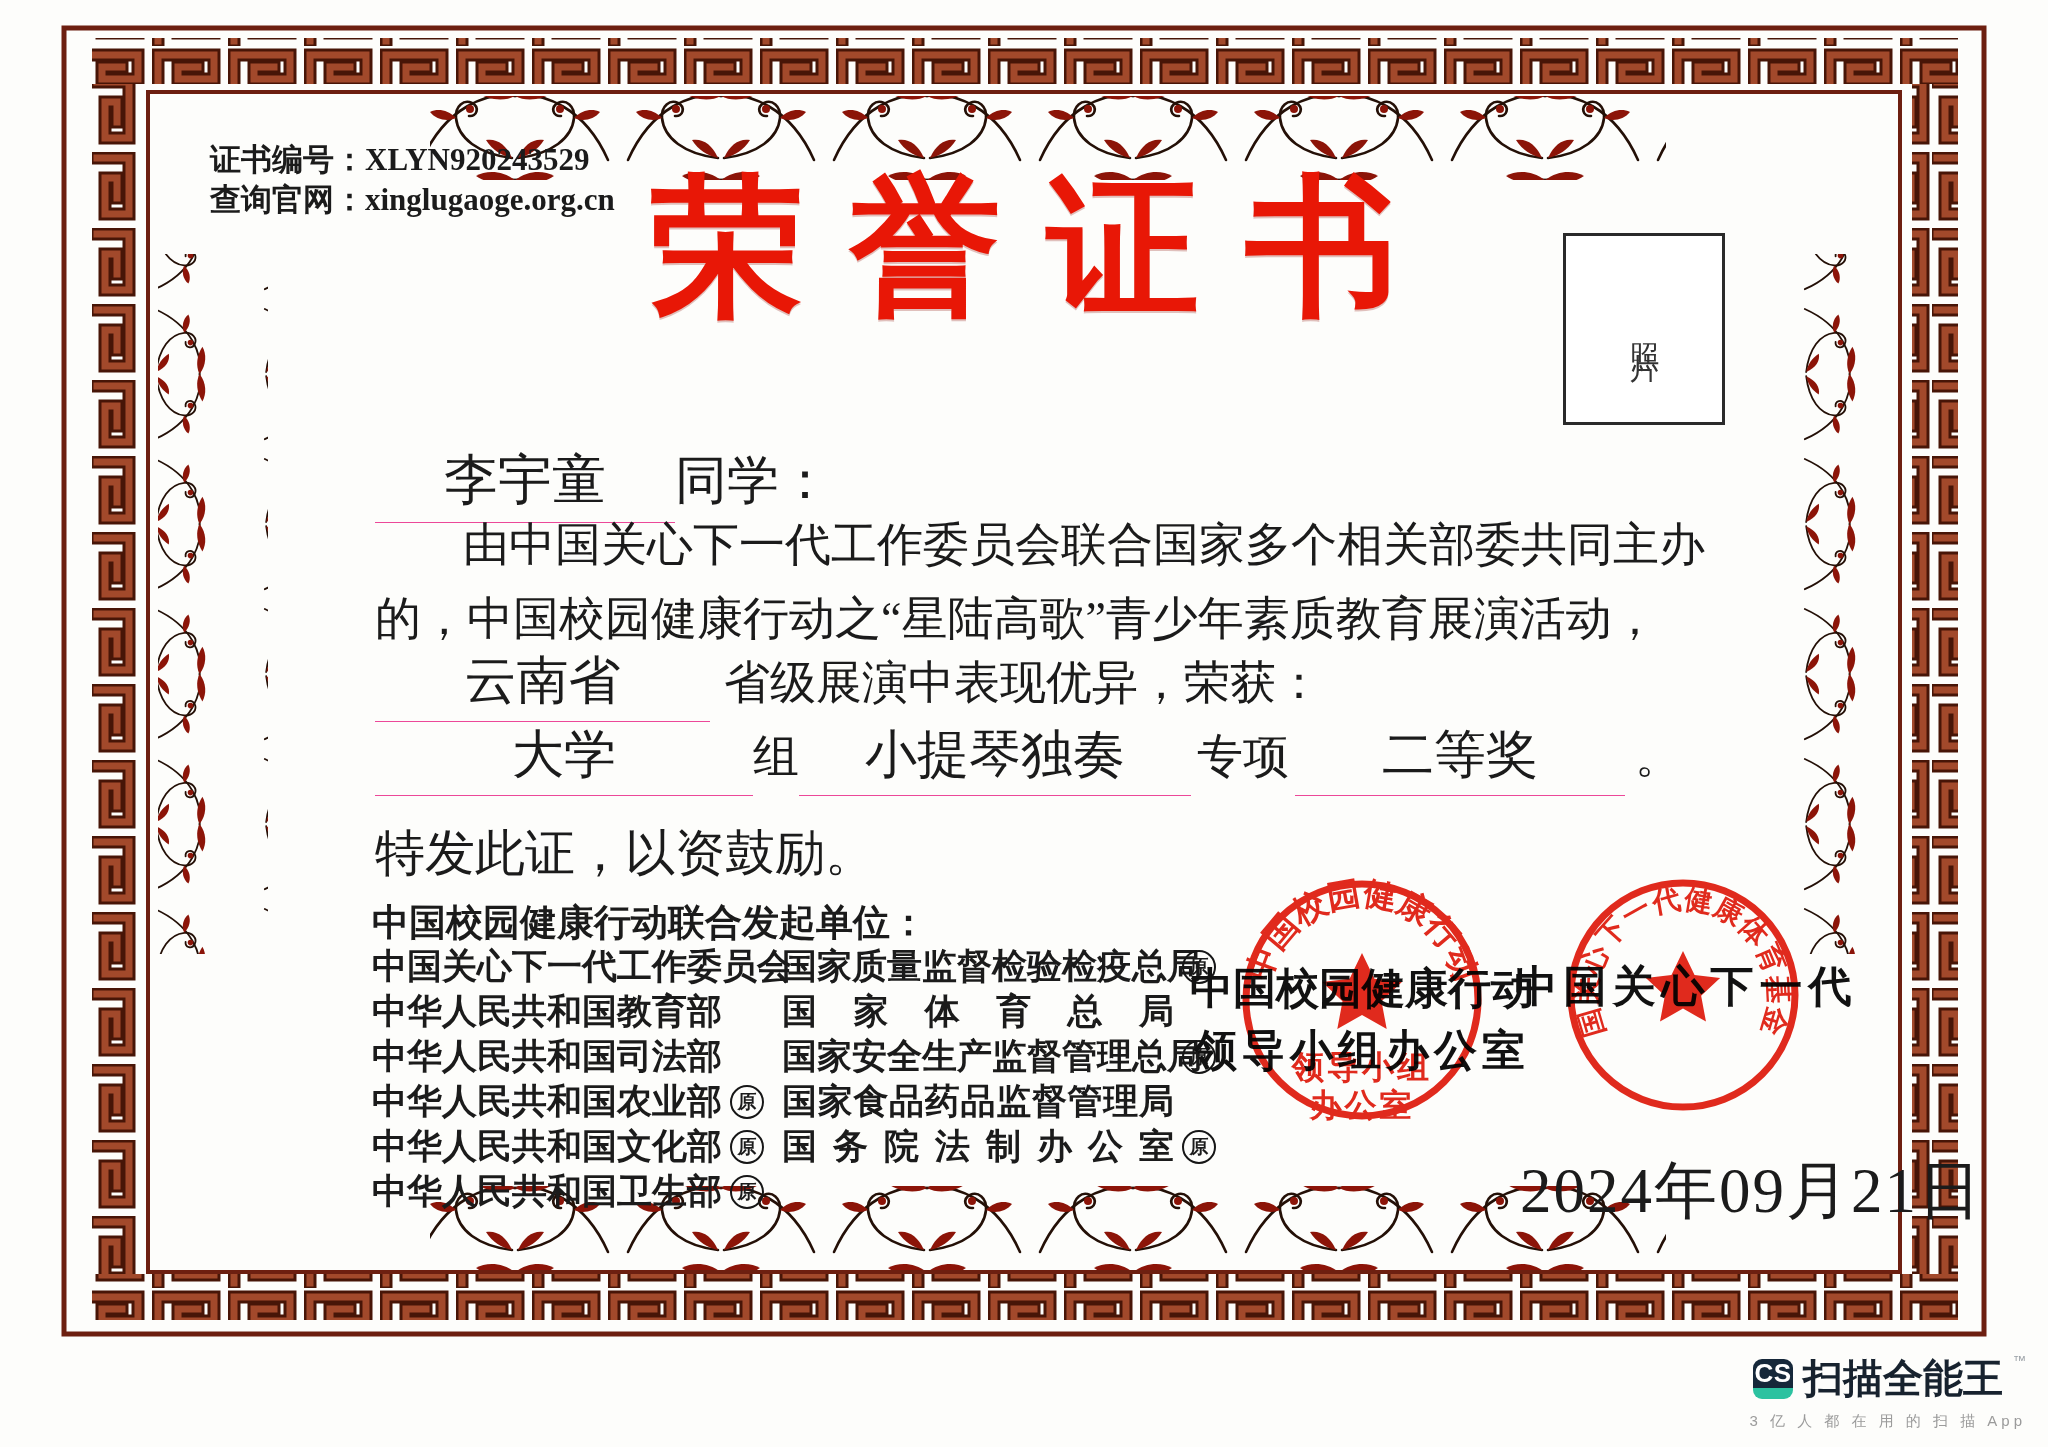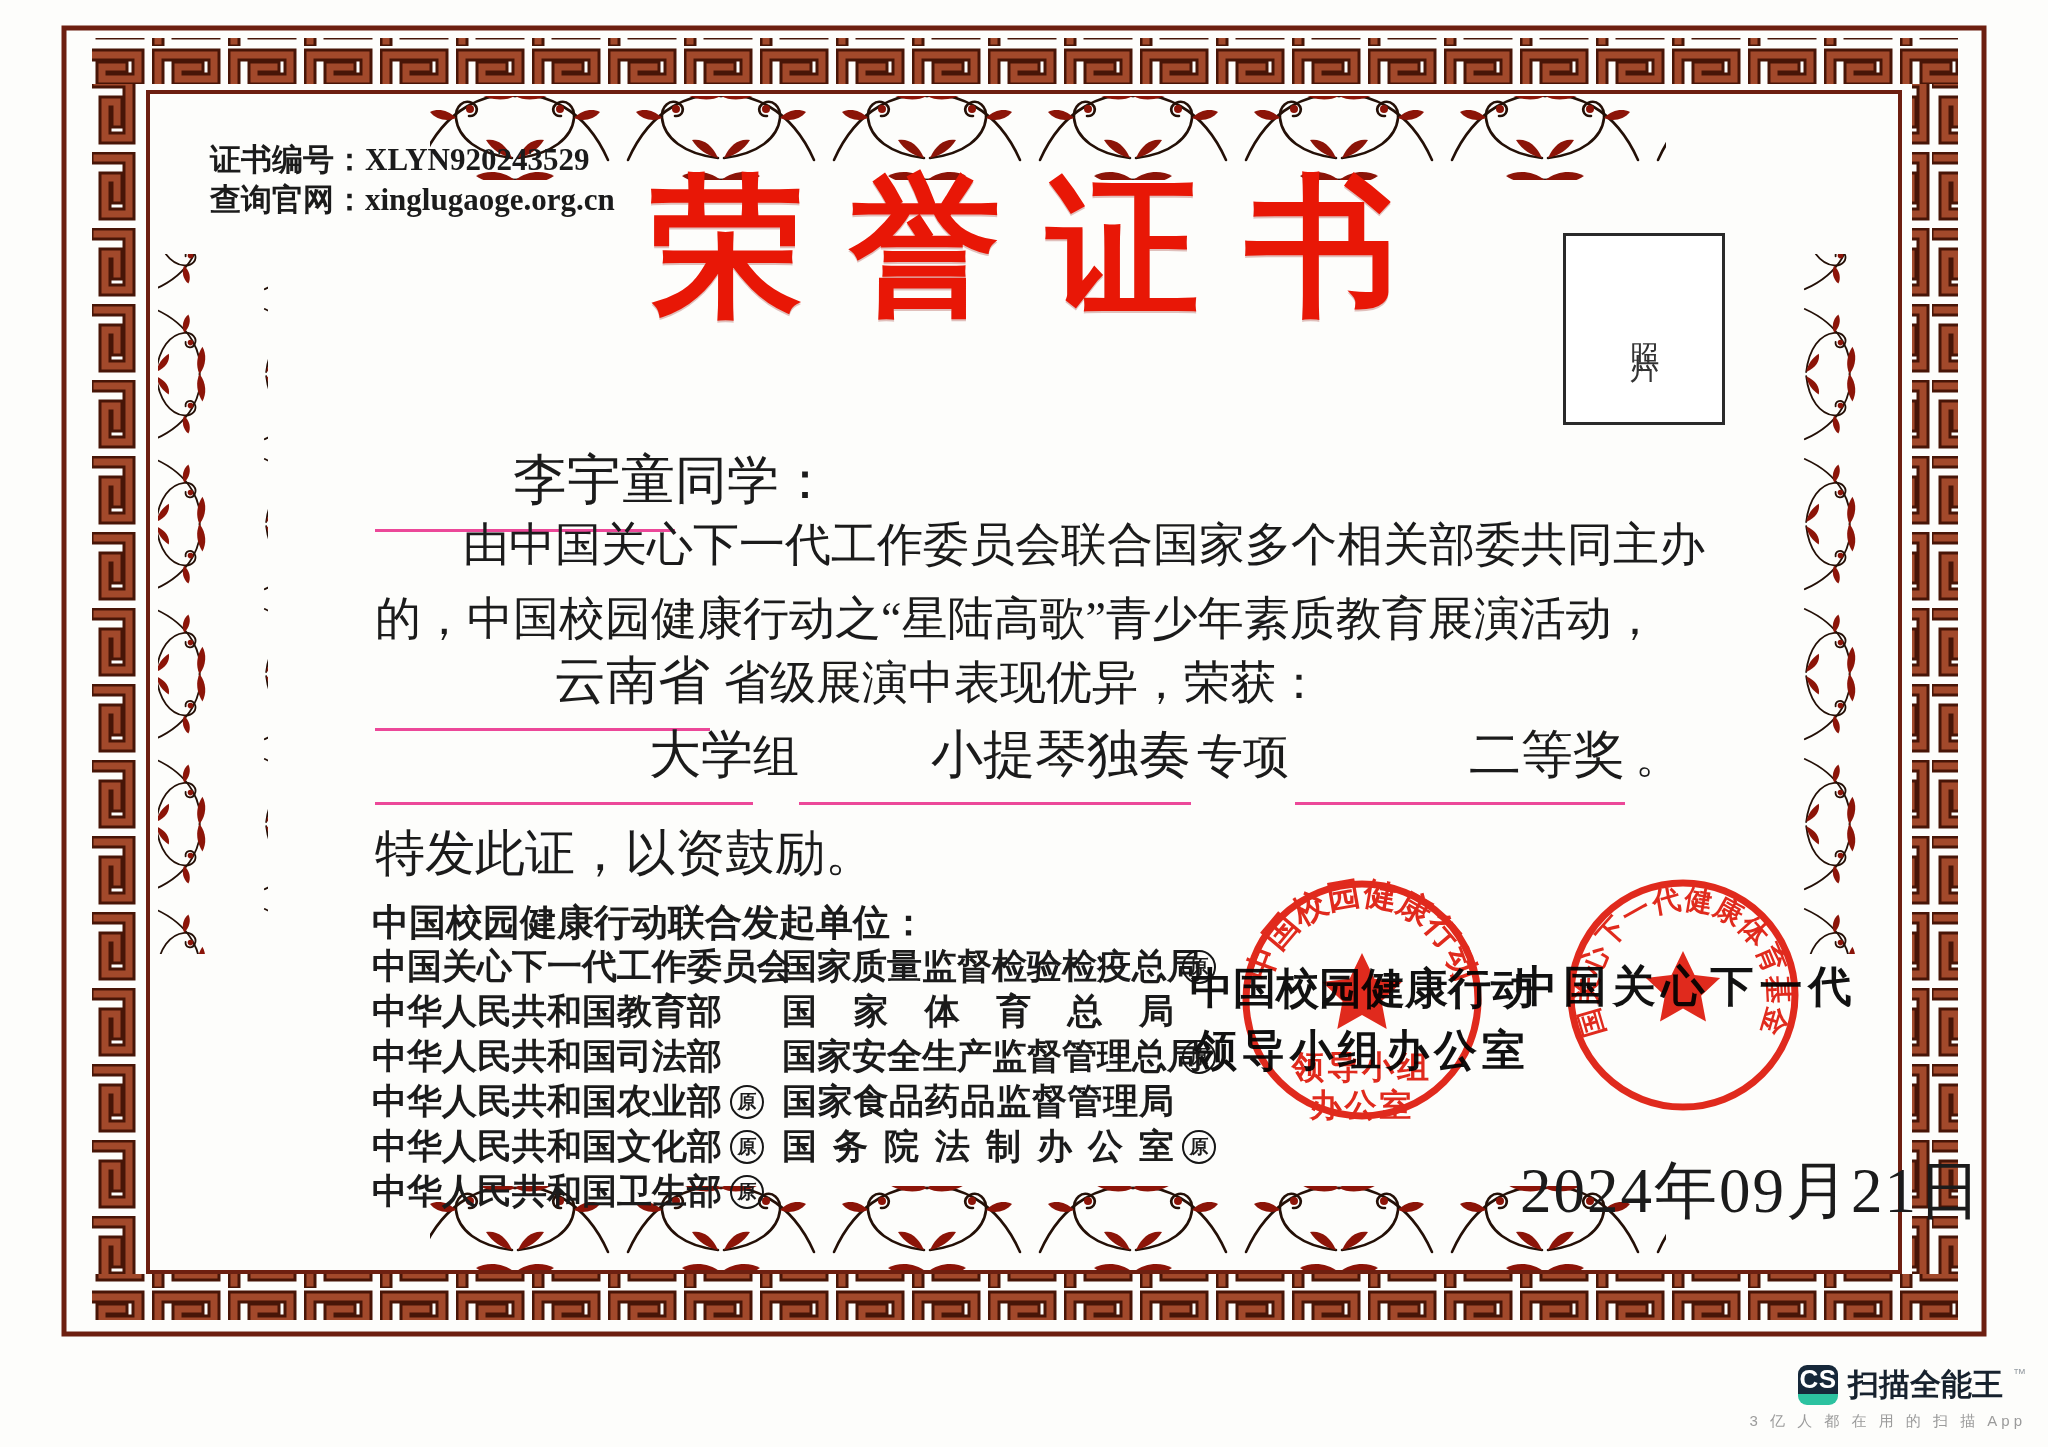--- a/index.html
+++ b/index.html
@@ -27,22 +27,22 @@
   .photo-box{
     position:absolute;left:1563px;top:233px;width:156px;height:186px;
     border:3px solid #2a2a2a;background:#fff;
     display:flex;align-items:center;justify-content:center;
   }
   .photo-box .vtext{writing-mode:vertical-rl;font-size:30px;letter-spacing:10px;color:#333;}
 
   .line{position:absolute;left:375px;width:1352px;display:flex;align-items:baseline;white-space:nowrap;}
   .body-fs{font-size:46px;}
   .blank{
-    display:inline-block;border-bottom:3px solid #ec4899;text-align:right;
-    font-size:52px;line-height:1.1;padding-bottom:19px;
+    display:inline-block;border-bottom:1px solid #ec4899;text-align:center;
+    font-size:52px;line-height:1.1;padding-bottom:12px;
   }
   .name-line{top:446px;}
   .name-line .blank{width:300px;font-size:54px;}
   .p1{top:514px;padding-left:88px;}
   .p2{top:588px;}
   .l3{top:652px;}
   .l3 .blank{width:335px;}
   .l4{top:726px;}
   .l4 .blank1{width:378px;}
   .l4 .blank2{width:392px;font-family:Liberation Serif, serif;}
@@ -73,21 +73,21 @@
 
   .watermark{position:absolute;right:22px;bottom:16px;z-index:5;display:flex;flex-direction:column;align-items:flex-end;
     font-family:"Liberation Sans","DejaVu Sans",sans-serif;}
   .wm-row{display:flex;align-items:center;gap:10px;}
   .cs-icon{
     width:40px;height:40px;border-radius:9px;
     background:linear-gradient(to bottom,#16283a 72%,#2cc2a0 72%);
     display:flex;align-items:flex-start;justify-content:center;
   }
   .cs-icon span{color:#fff;font-weight:800;font-size:26px;line-height:28px;letter-spacing:.5px;}
-  .wm-name{font-size:31px;font-weight:700;color:#17222e;}
+  .wm-name{font-size:40px;font-weight:700;color:#17222e;}
   .wm-tm{font-size:13px;color:#9aa0a6;align-self:flex-start;margin-top:2px;}
   .wm-tagline{margin-top:6px;font-size:15px;color:#9b9b9b;letter-spacing:4px;}
 </style>
 </head>
 <body>
 
 <div class="page">
 
   <svg class="frame-svg" viewBox="0 0 2048 1447" width="2048" height="1447">
     <defs>

